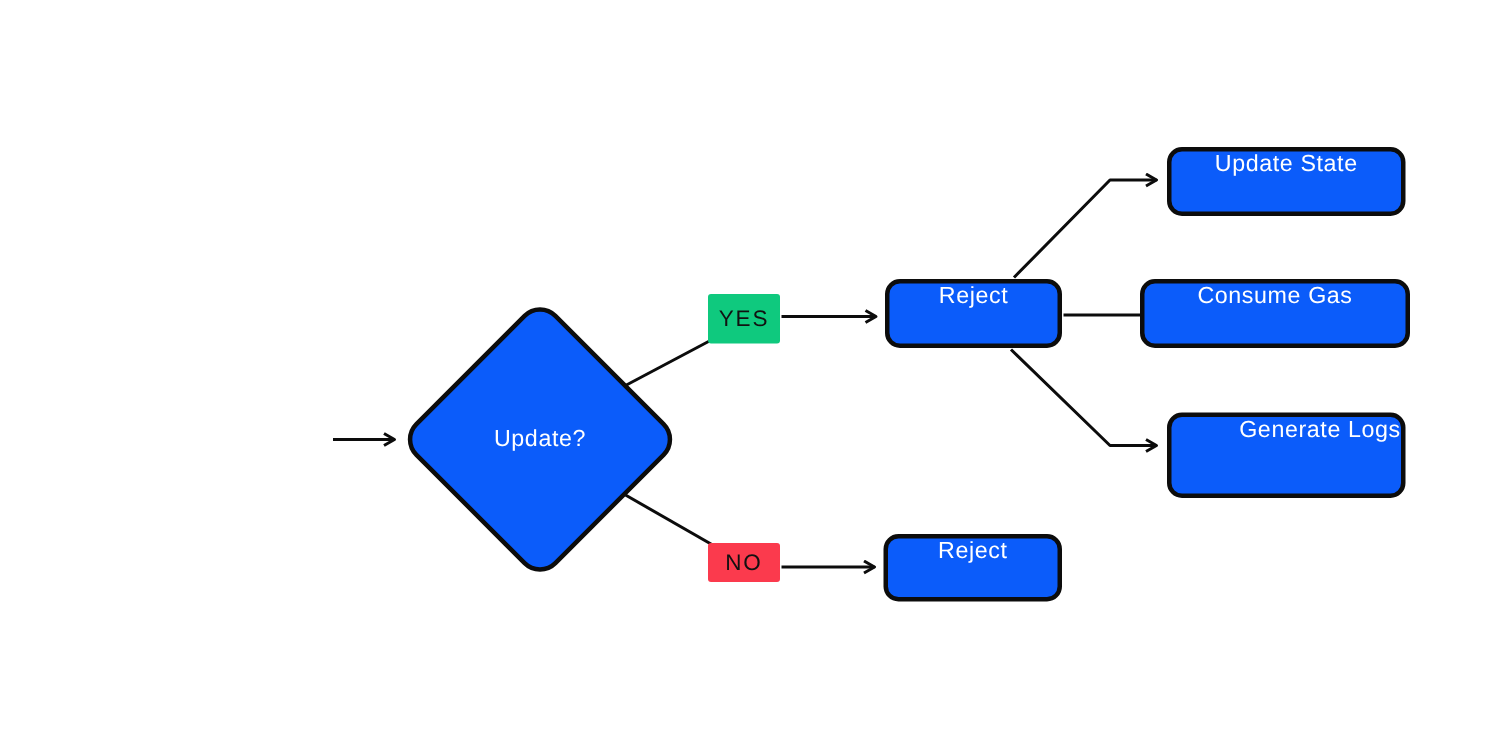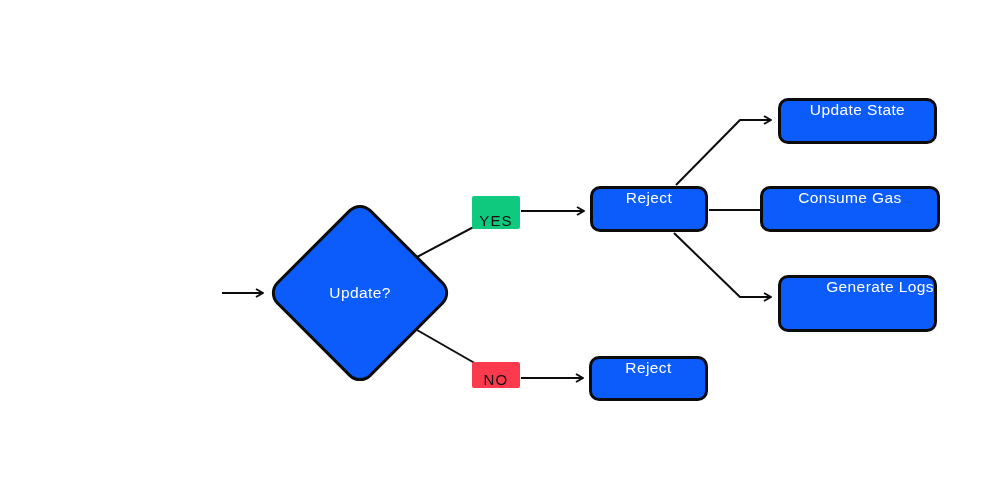--- a/index.html
+++ b/index.html
@@ -70,21 +70,21 @@
     display: flex;
     align-items: center;
     justify-content: center;
     color: var(--node-text);
     font-size: 15.5px;
     letter-spacing: 0.4px;
   }
   .edge-label {
     position: absolute;
     display: flex;
-    align-items: flex-end;
+    align-items: center;
     justify-content: center;
     color: var(--label-text);
     font-size: 15px;
     letter-spacing: 1.2px;
     border-radius: 2px;
   }
   .edge-label.yes {
     left: 472px; top: 196px;
     width: 48px; height: 33px;
     background: var(--yes-fill);

